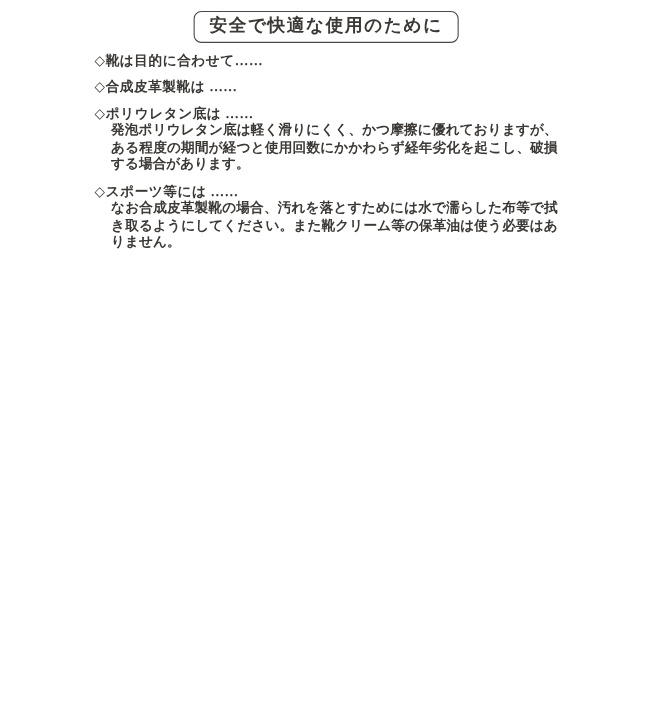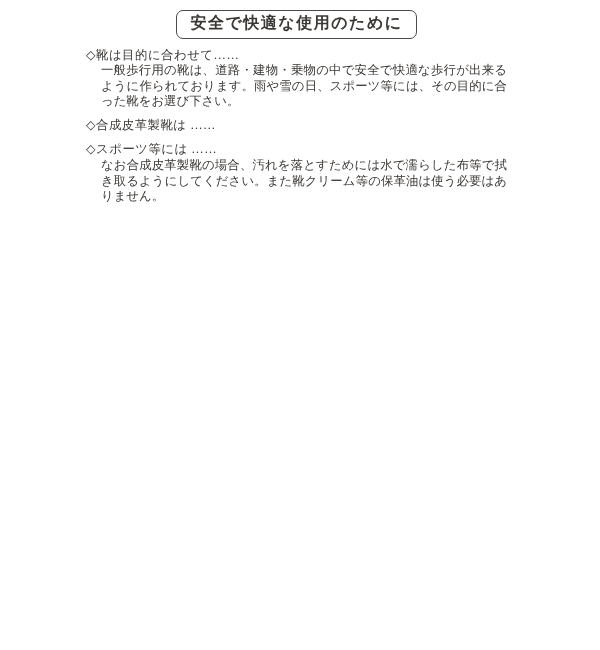--- a/index.html
+++ b/index.html
@@ -36,21 +36,21 @@
     margin: 13px 0 0 12px;
     font-size: 12.4px;
     line-height: 18.5px;
     font-weight: 600;
     text-align: justify;
   }
   .section {
     margin-top: 8.5px;
     font-size: 12.4px;
     line-height: 15.6px;
-    font-weight: 400;
+    font-weight: 700;
   }
   .section .heading {
     margin: 0;
     letter-spacing: 0.5px;
   }
   .section p {
     margin: 0 0 0 15px;
     text-align: justify;
   }
   .section p + p {
@@ -60,33 +60,36 @@
 </head>
 <body>
 
 <div class="page">
 
   <div class="title-box">安全で快適な使用のために</div>
 
 
   <div class="section">
     <div class="heading">◇靴は目的に合わせて……</div>
-    <p>一般歩行用の靴は、道路・建物・乗物の中で安全で快適な歩行が出来るように作られております。雨や雪の日、スポーツ等には、その目的に合った靴をお選び下さい。</p>
   </div>
 
 
   <div class="section">
   </div>
 
   <div class="section">
   </div>
 
   <div class="section">
     <div class="heading">◇合成皮革製靴は ……</div>
   </div>
 
+  <div class="section">
+    <div class="heading">◇ポリウレタン底は ……</div>
+    <p>発泡ポリウレタン底は軽く滑りにくく、かつ摩擦に優れておりますが、ある程度の期間が経つと使用回数にかかわらず経年劣化を起こし、破損する場合があります。</p>
+  </div>
 
   <div class="section">
     <div class="heading">◇スポーツ等には ……</div>
     <p>なお合成皮革製靴の場合、汚れを落とすためには水で濡らした布等で拭き取るようにしてください。また靴クリーム等の保革油は使う必要はありません。</p>
   </div>
 
 </div>
 
 </body></html>

